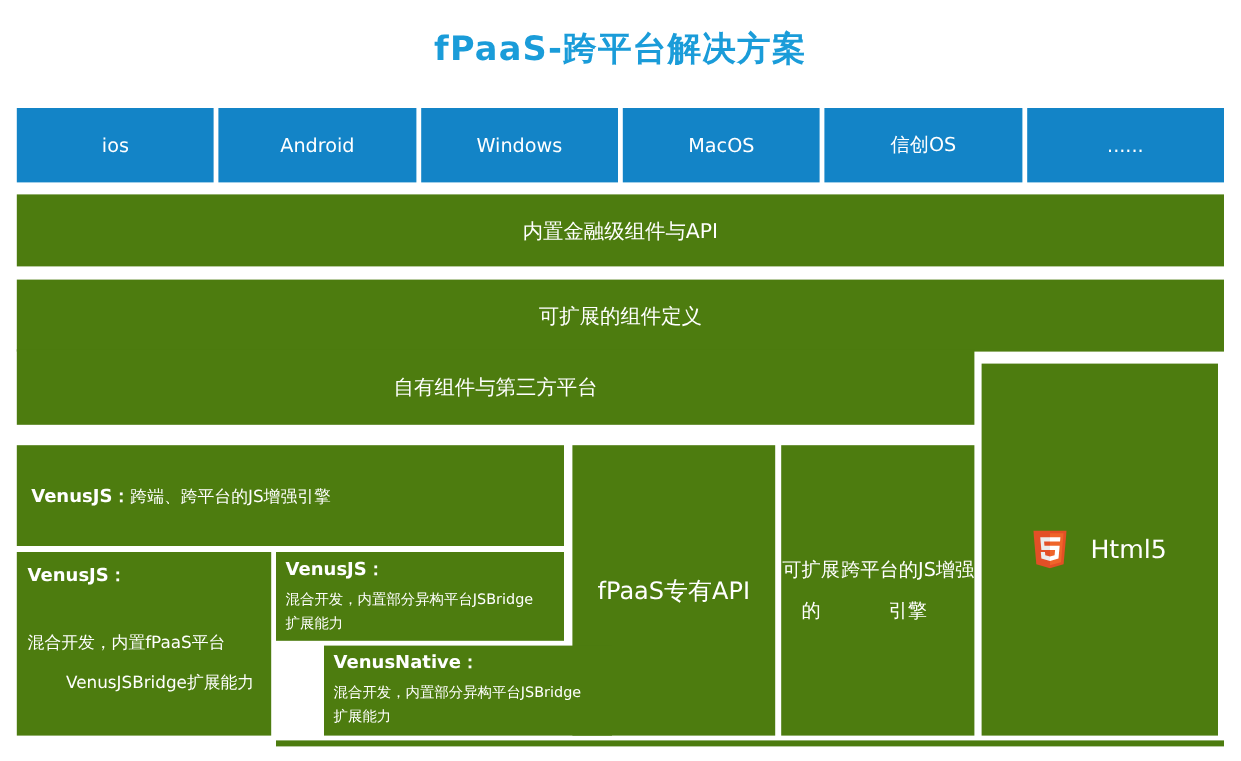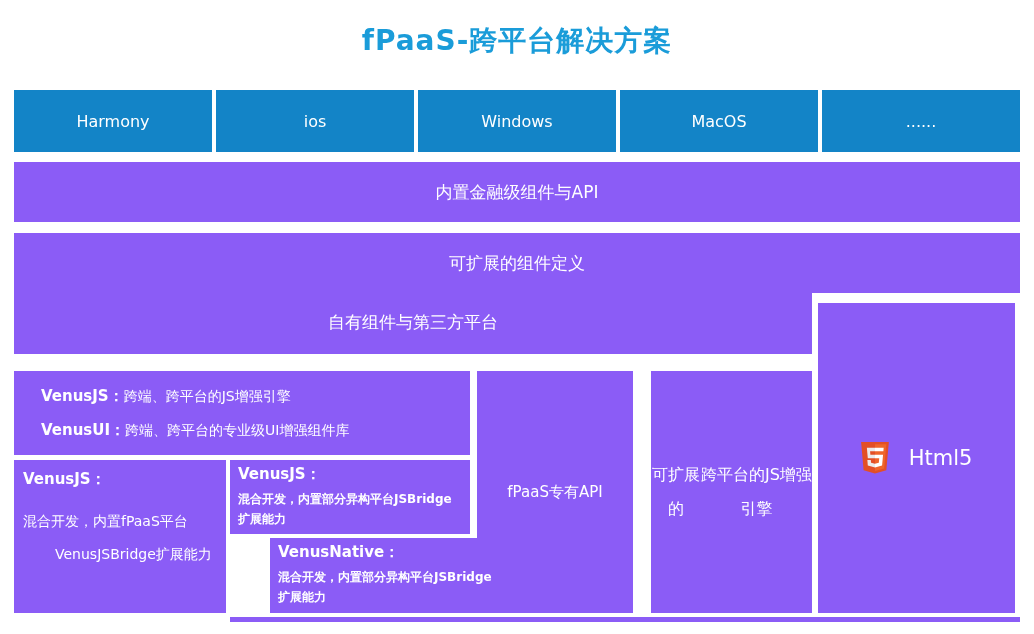--- a/index.html
+++ b/index.html
@@ -15,21 +15,21 @@
   }
   .title {
     position:absolute; left:0; top:22px; width:100%;
     text-align:center;
     font-size:28px; font-weight:bold;
     color:#1a9cd9;
     letter-spacing:1px;
   }
   .box {
     position:absolute;
-    background:#8b5cf6;
+    background:#4d7c0f;
     color:#ffffff;
   }
   .center {
     display:flex; align-items:center; justify-content:center;
     text-align:center;
   }
   .platforms-row {
     position:absolute; left:14px; top:90px;
     width:1006px; height:62px;
     display:flex; gap:4px;
@@ -40,81 +40,79 @@
     font-size:16px;
   }
   .bar { font-size:17px; }
   .bar-builtin { left:14px; top:162px; width:1006px; height:60px; }
   .bar-extdef  { left:14px; top:233px; width:1006px; height:60px; }
   .bar-own     { left:14px; top:291px; width:798px;  height:63px; }
 
   .box-engine {
     left:14px; top:371px; width:456px; height:84px;
     display:flex; flex-direction:column; justify-content:space-around;
-    padding:8px 27px;
+    padding:8px 12px;
     font-size:14px;
   }
   .lbl { font-weight:bold; font-size:15px; }
 
-  .box-fpaas { left:477px; top:371px; width:156px; height:242px; font-size:15px; }
+  .box-fpaas { left:477px; top:371px; width:169px; height:242px; font-size:20px; }
   .box-third {
     left:651px; top:371px; width:161px; height:242px;
     font-size:16px; line-height:2.1;
   }
 
   .box-hybrid {
     left:14px; top:460px; width:212px; height:153px;
     padding:10px 9px; font-size:14px;
   }
-  .box-hybrid .line1 { margin-top:24px; }
+  .box-hybrid .line1 { margin-top:38px; }
   .box-hybrid .line2 { margin-top:15px;margin-left:32px; }
 
   .box-bridge1 { left:230px; top:460px; width:240px; height:74px; }
   .box-bridge2 { left:230px; top:538px; width:240px; height:75px;margin-left:40px; }
   .box-bridge1, .box-bridge2 { padding:5px 8px; font-size:12px; }
   .box-bridge1 .lbl, .box-bridge2 .lbl { display:block; margin-bottom:5px; }
-  .bridge-line { line-height:1.7;font-weight:bold; }
+  .bridge-line { line-height:1.7; }
 
   .box-html5 {
     left:818px; top:303px; width:197px; height:310px;
     gap:20px; font-size:21px;
   }
   .html5-icon { width:28px; height:32px; display:block; }
 
   .bottom-strip {
     left:230px; top:617px; width:790px; height:5px;
   }
 </style>
 </head>
 <body>
 
 <div class="canvas">
 
   <div class="title">fPaaS-跨平台解决方案</div>
 
   <div class="platforms-row">
-    <div class="platform-cell">Harmony</div>
     <div class="platform-cell">ios</div>
+    <div class="platform-cell">Android</div>
     <div class="platform-cell">Windows</div>
     <div class="platform-cell">MacOS</div>
+    <div class="platform-cell">信创OS</div>
     <div class="platform-cell">......</div>
   </div>
 
   <div class="box bar bar-builtin center">内置金融级组件与API</div>
 
   <div class="box bar bar-extdef center">可扩展的组件定义</div>
 
   <div class="box bar bar-own center">自有组件与第三方平台</div>
 
   <div class="box box-engine">
     <div>
       <span class="lbl">VenusJS：</span><span>跨端、跨平台的JS增强引擎</span>
-    </div>
-    <div>
-      <span class="lbl">VenusUI：</span><span>跨端、跨平台的专业级UI增强组件库</span>
     </div>
   </div>
 
   <div class="box box-fpaas center">fPaaS专有API</div>
 
   <div class="box box-third center">
     <div>可扩展的</div>
     <div>跨平台的JS增强引擎</div>
   </div>
 

